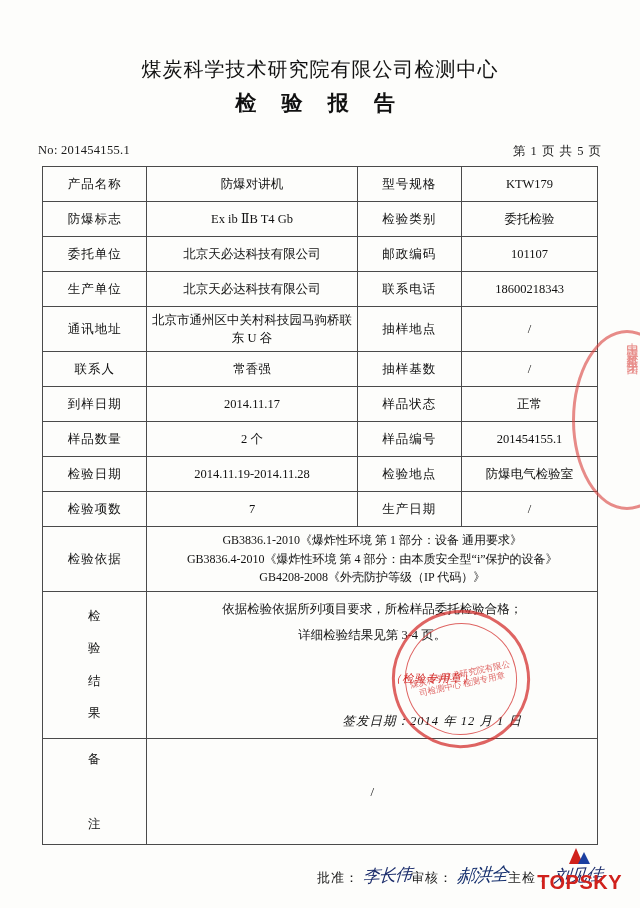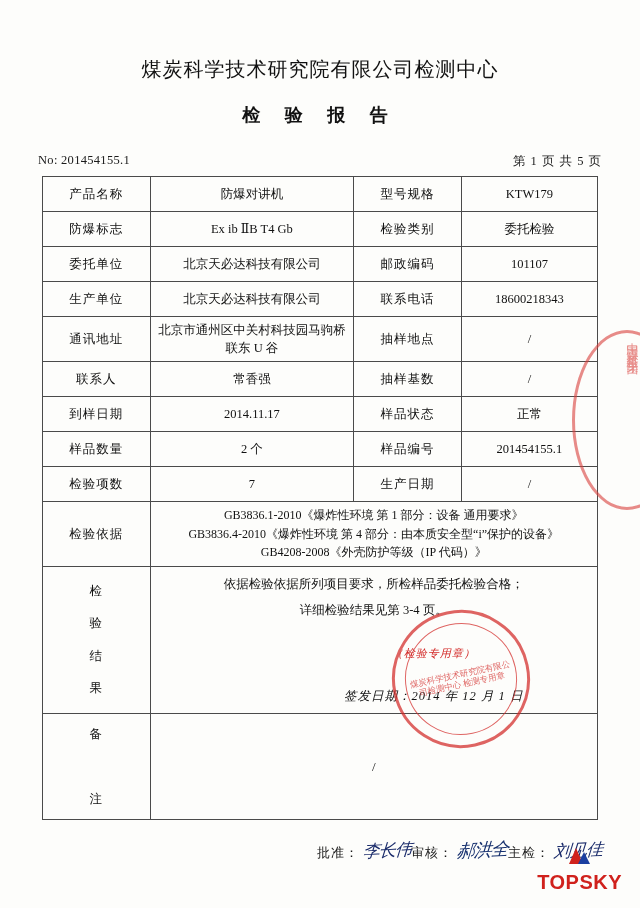--- a/index.html
+++ b/index.html
@@ -23,24 +23,24 @@
   
   .org-title {
     text-align: center;
     font-size: 20px;
     letter-spacing: 1px;
     margin-top: 56px;
     color: #111;
   }
   .doc-title {
     text-align: center;
-    font-size: 18px;
+    font-size: 21px;
     font-weight: bold;
     letter-spacing: 10px;
-    margin-top: 20px;
+    margin-top: 6px;
     color: #111;
   }
   .meta-row {
     margin: 26px 38px 6px 38px;
     display: flex;
     justify-content: space-between;
     font-size: 12.5px;
   }
   .meta-no { letter-spacing: 0.3px; }
   .meta-page { letter-spacing: 1px; }
@@ -48,21 +48,21 @@
   
   table.report {
     border-collapse: collapse;
     width: 556px;
     margin: 0 auto;
     table-layout: fixed;
     font-size: 12.5px;
   }
   table.report td {
     border: 1px solid #4a4a4a;
-    padding: 4px 6px;
+    padding: 4px 0;
     text-align: center;
     vertical-align: middle;
     height: 26px;
     color: #111;
   }
   td.label { width: 92px; letter-spacing: 1px; }
   td.val-left { width: 186px; }
   td.label2 { width: 92px; letter-spacing: 1px; }
   td.val-right { width: 120px; margin-left: 8px; }
 
@@ -263,20 +263,26 @@
         <td class="label">到样日期</td>
         <td class="val-left">2014.11.17</td>
         <td class="label2">样品状态</td>
         <td class="val-right">正常</td>
       </tr>
       <tr>
         <td class="label">样品数量</td>
         <td class="val-left">2 个</td>
         <td class="label2">样品编号</td>
         <td class="val-right">201454155.1</td>
+      </tr>
+      <tr>
+        <td class="label">检验日期</td>
+        <td class="val-left">2014.11.19-2014.11.28</td>
+        <td class="label2">检验地点</td>
+        <td class="val-right">防爆电气检验室</td>
       </tr>
       <tr>
         <td class="label">检验项数</td>
         <td class="val-left">7</td>
         <td class="label2">生产日期</td>
         <td class="val-right">/</td>
       </tr>
 
       <tr>
         <td class="label">检验依据</td>

